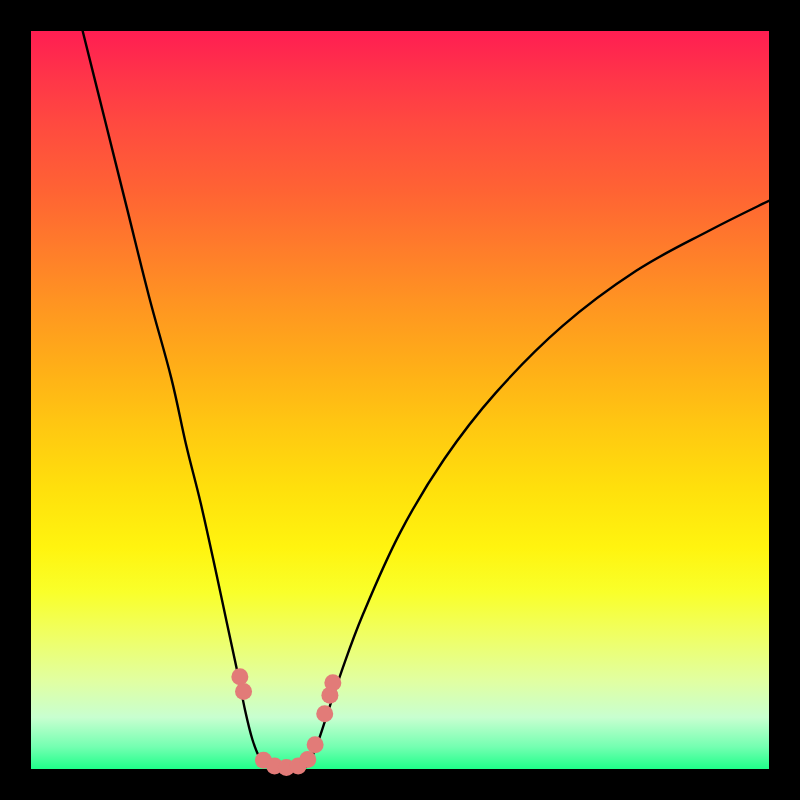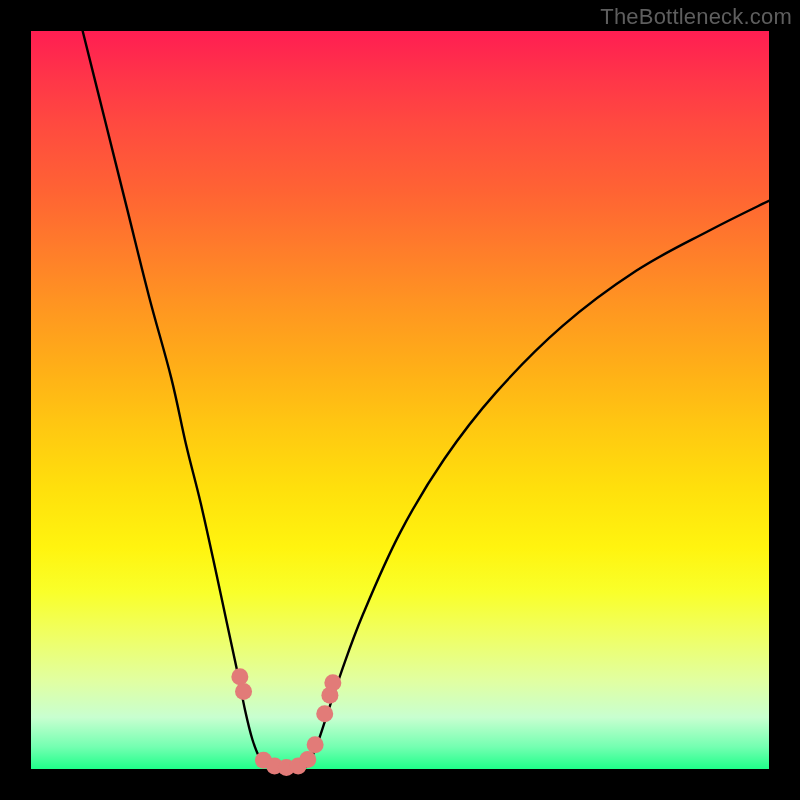--- a/index.html
+++ b/index.html
@@ -91,14 +91,13 @@
           <circle cx="267.16" cy="735.05" r="8.5" class="marker"></circle>
           <circle cx="276.75" cy="728.41" r="8.5" class="marker"></circle>
           <circle cx="284.13" cy="713.65" r="8.5" class="marker"></circle>
           <circle cx="293.72" cy="682.65" r="8.5" class="marker"></circle>
           <circle cx="298.89" cy="664.20" r="8.5" class="marker"></circle>
           <circle cx="301.84" cy="651.65" r="8.5" class="marker"></circle>
         </g>
     </svg>
   </div>
 
-  <div class="watermark">TheBottleneck.com</div>
 </div>
 
 </body></html>

